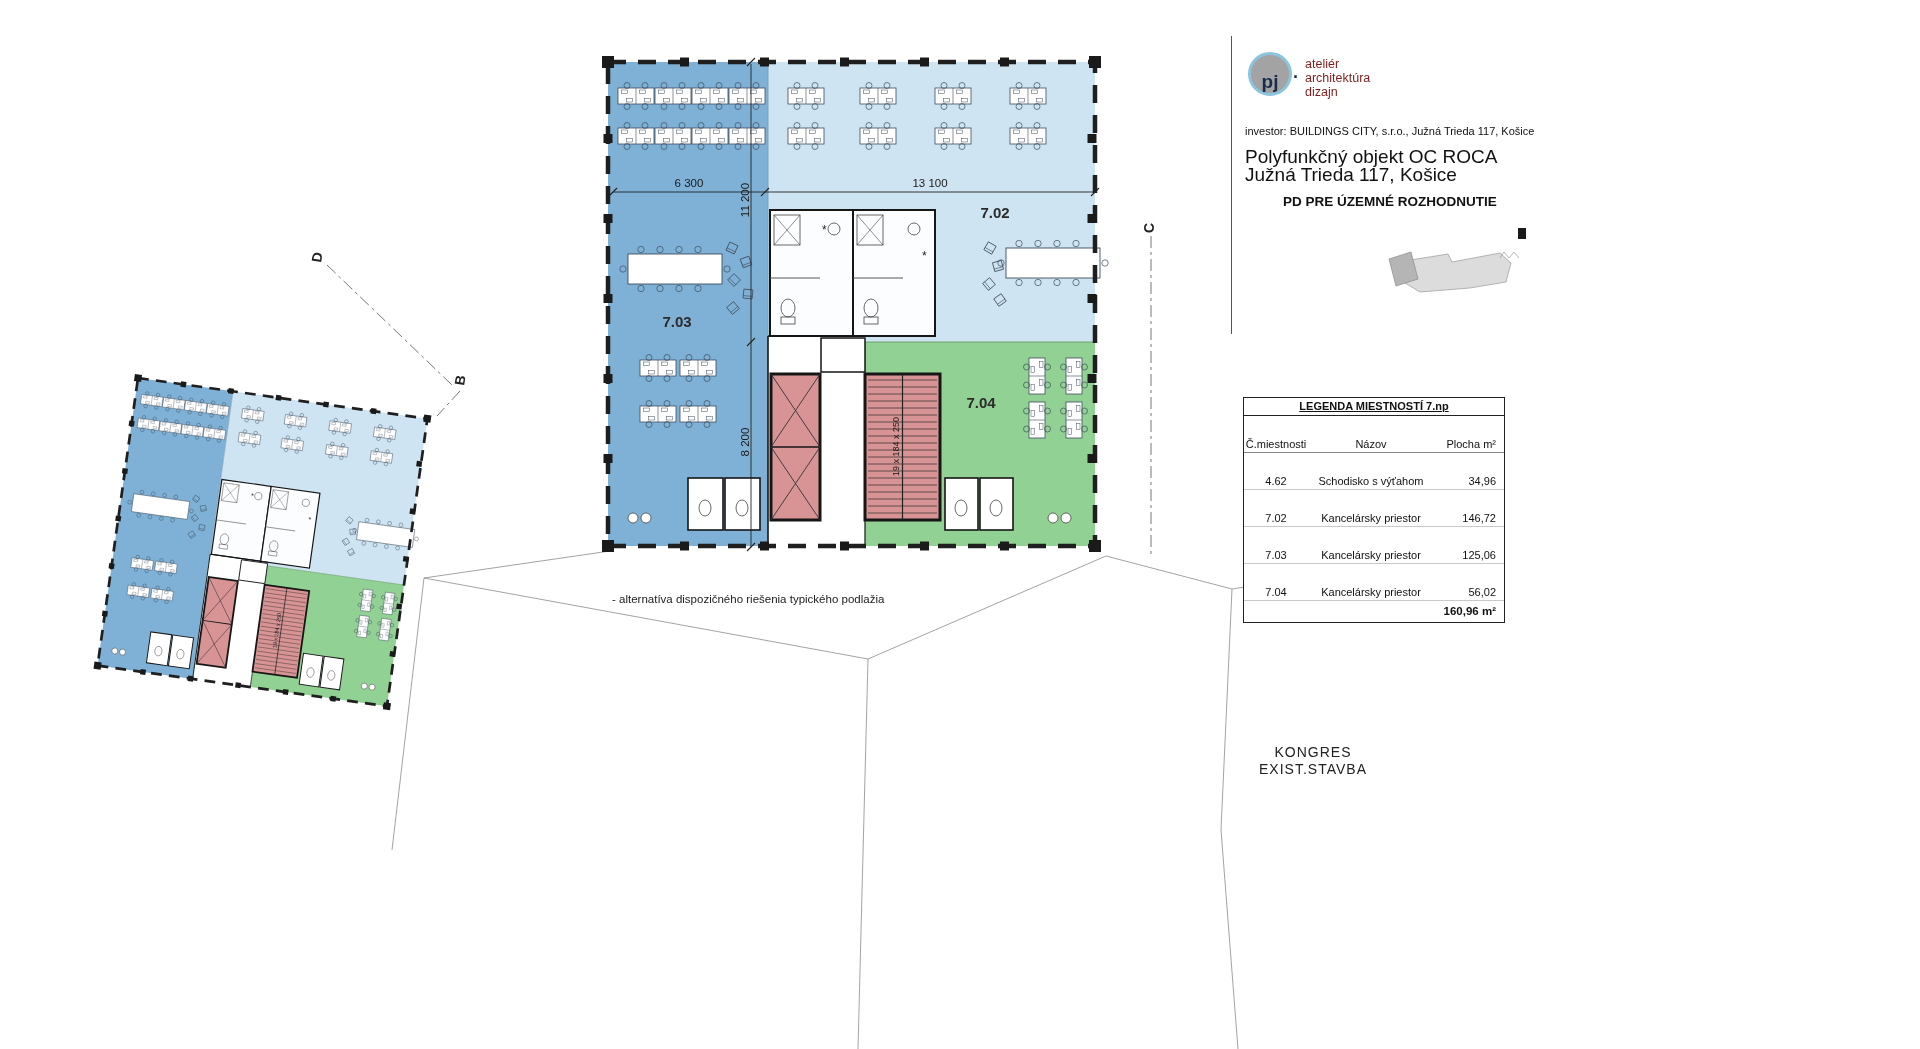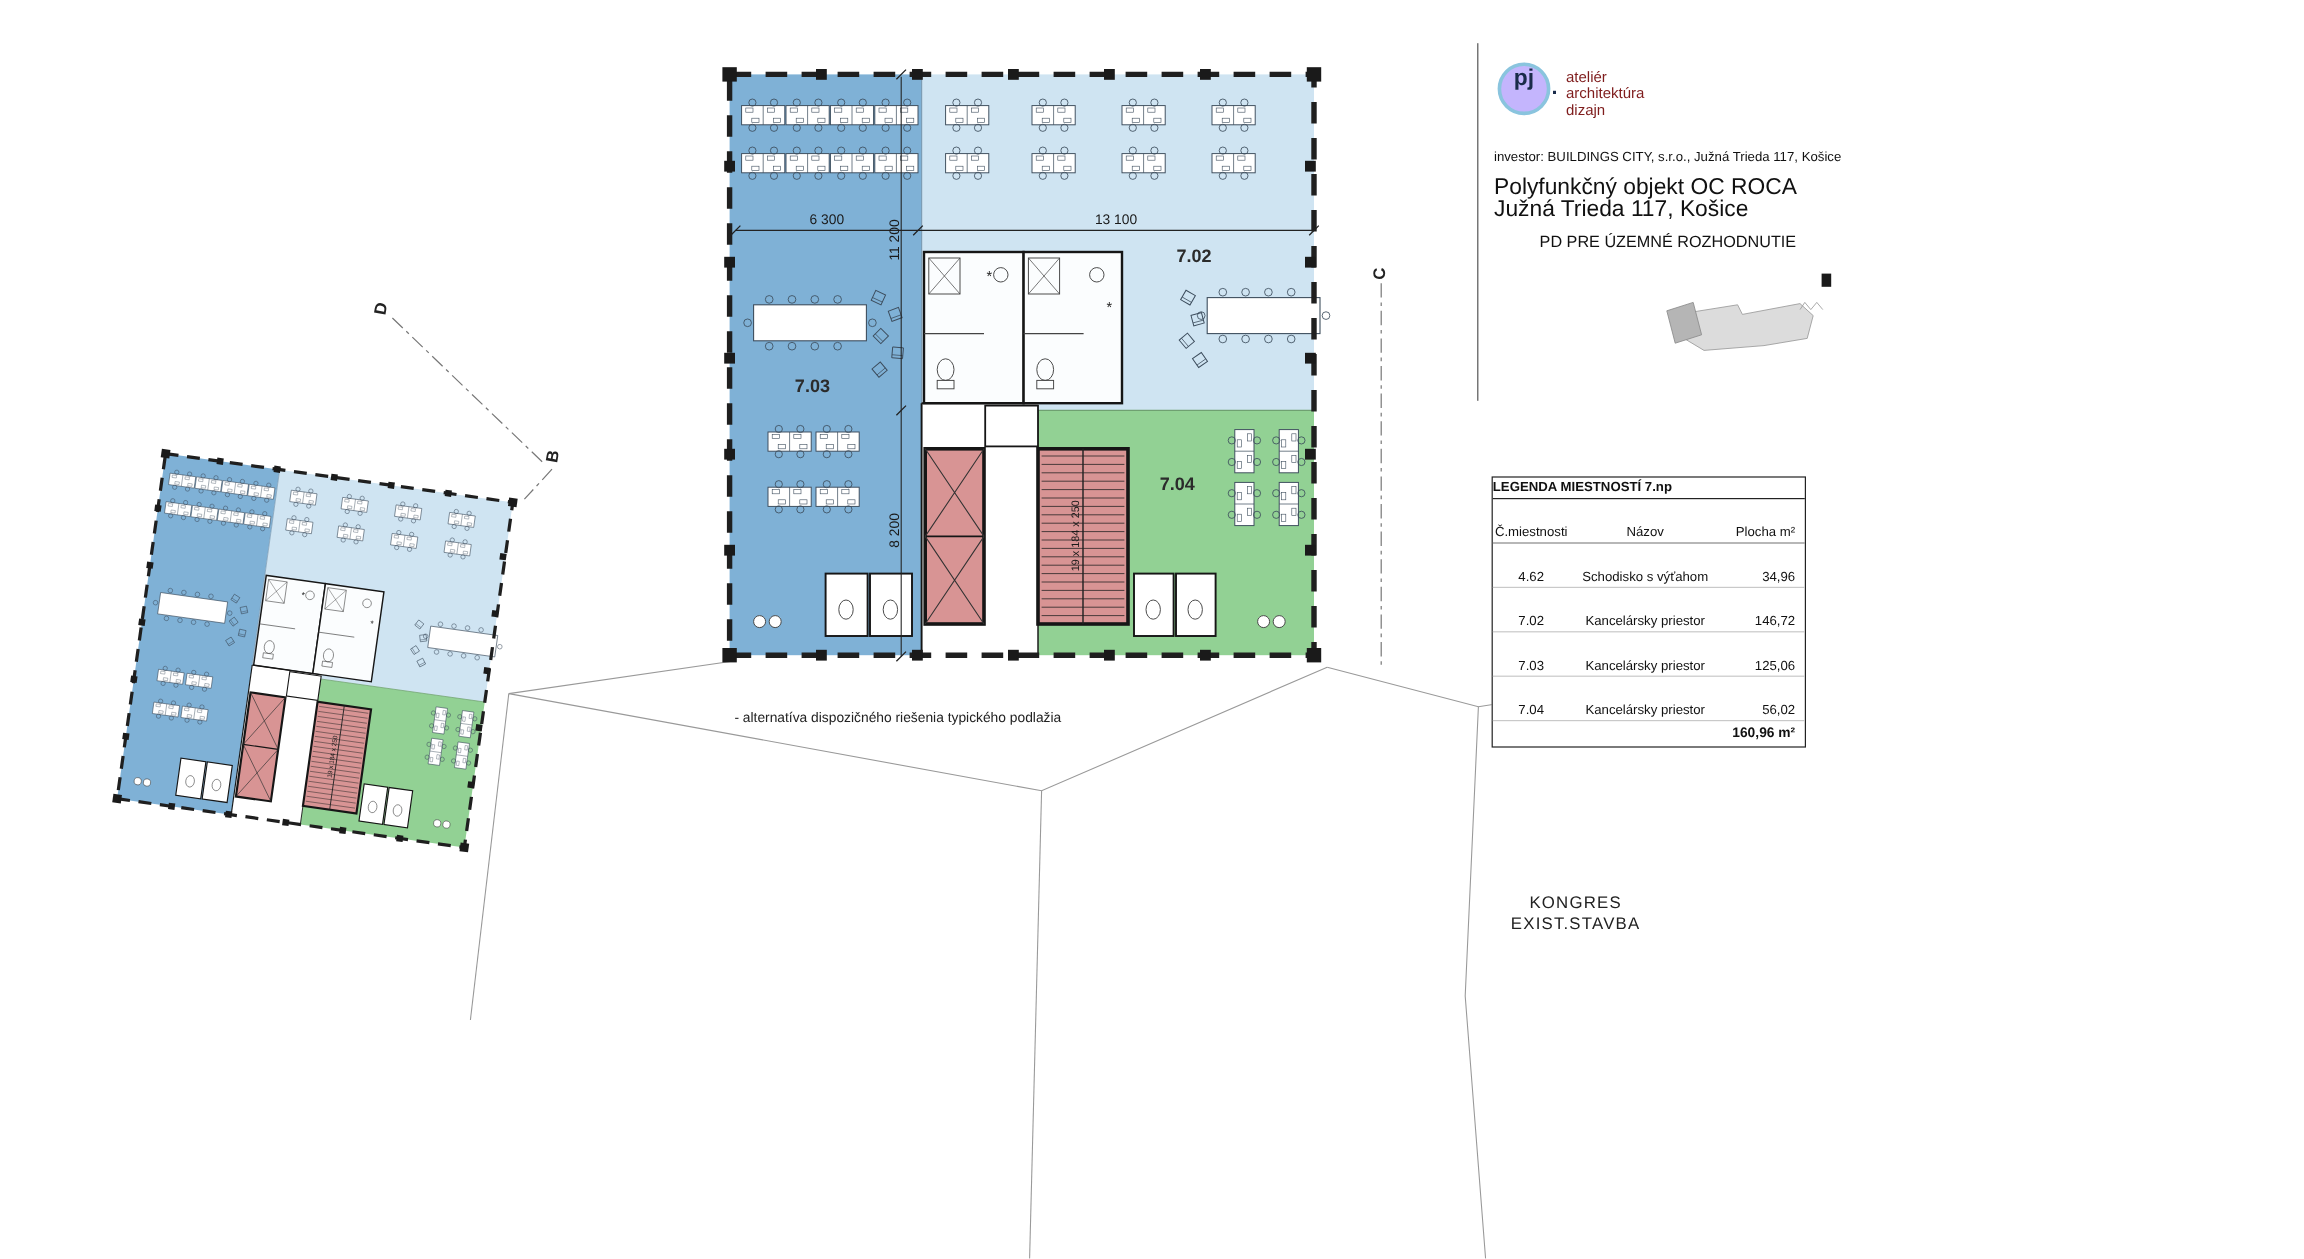--- a/index.html
+++ b/index.html
@@ -9,27 +9,27 @@
   svg text{font-family:"Liberation Sans",sans-serif;}
   .dim{font-size:11.5px;fill:#1a1a1a;text-anchor:middle;}
   .room{font-size:15px;font-weight:bold;fill:#2b2b2b;text-anchor:middle;}
   .sec{font-size:14px;font-weight:bold;fill:#222;text-anchor:middle;}
   .secline{stroke:#777;stroke-width:1;fill:none;stroke-dasharray:12 4 3 4;}
   .siteline{stroke:#999;stroke-width:0.9;fill:none;}
   .stair{font-size:9px;fill:#1a1a1a;}
   .mark{font-size:12px;fill:#222;}
   .tb-small{font-size:11px;color:#111;white-space:nowrap;}
   .tb-proj{font-size:19px;color:#111;white-space:nowrap;}
-  .tb-stage{font-size:13.5px;font-weight:normal;color:#111;white-space:nowrap;padding-left:38px;}
+  .tb-stage{font-size:13.5px;font-weight:bold;color:#111;white-space:nowrap;padding-left:38px;}
   .studio{font-size:12.5px;color:#7f1d1d;line-height:14px;}
   .caption{font-size:11.5px;color:#222;white-space:nowrap;margin-top:24px;}
   .kongres{font-size:14px;letter-spacing:1px;color:#222;text-align:center;width:170px;line-height:17px;}
-  .logo-circle{width:38px;height:38px;border:3px solid #8ac4de;border-radius:50%;display:flex;align-items:flex-start;justify-content:center;font-weight:bold;font-size:19px;color:#1a2b4a;background:#c4b5fd;}
+  .logo-circle{width:38px;height:38px;border:3px solid #8ac4de;border-radius:50%;display:flex;align-items:flex-end;justify-content:center;font-weight:bold;font-size:19px;color:#1a2b4a;background:#a3a3a3;}
   .legend{position:absolute;left:1243px;top:397px;width:260px;border:1px solid #222;font-size:11px;color:#111;background:#fff;}
-  .lg-title{font-weight:bold;padding:2px 0 3px 0;border-bottom:1px solid #222;}
+  .lg-title{text-align:center;font-weight:bold;padding:2px 0 3px 0;border-bottom:1px solid #222;text-decoration:underline;}
   .lg-row{display:flex;border-bottom:1px solid #c9c9c9;margin-top:19px;}
   .lg-head{border-bottom:1px solid #888;}
   .c1{width:64px;text-align:center;padding:2.5px 0;}
   .c2{width:126px;text-align:center;padding:2.5px 0;}
   .c3{width:62px;text-align:right;padding:2.5px 8px 2.5px 0;}
   .lg-total{text-align:right;font-weight:bold;padding:4px 8px 5px 8px;font-size:11.5px;}
 </style>
 </head>
 <body>
 

